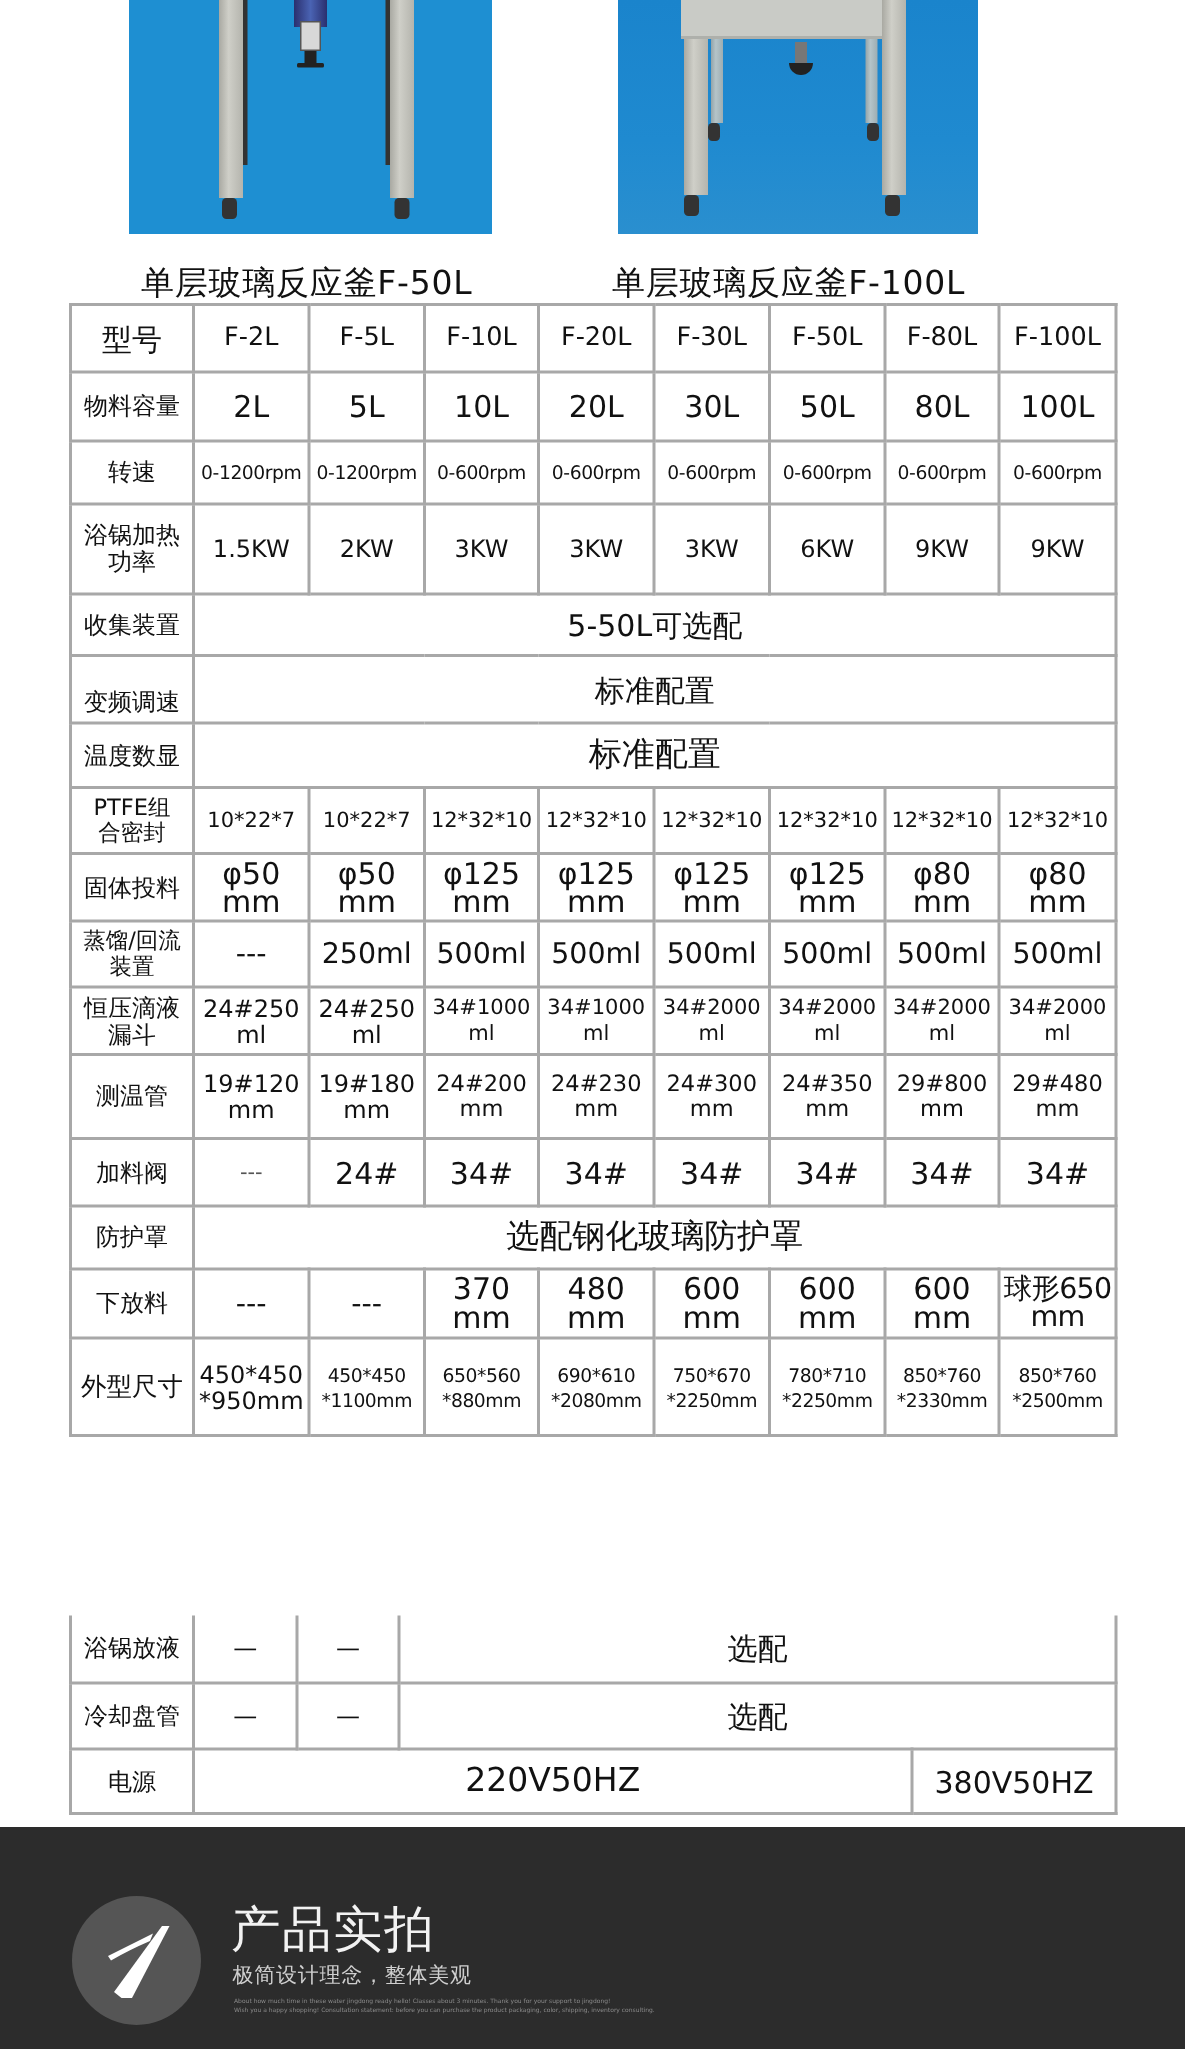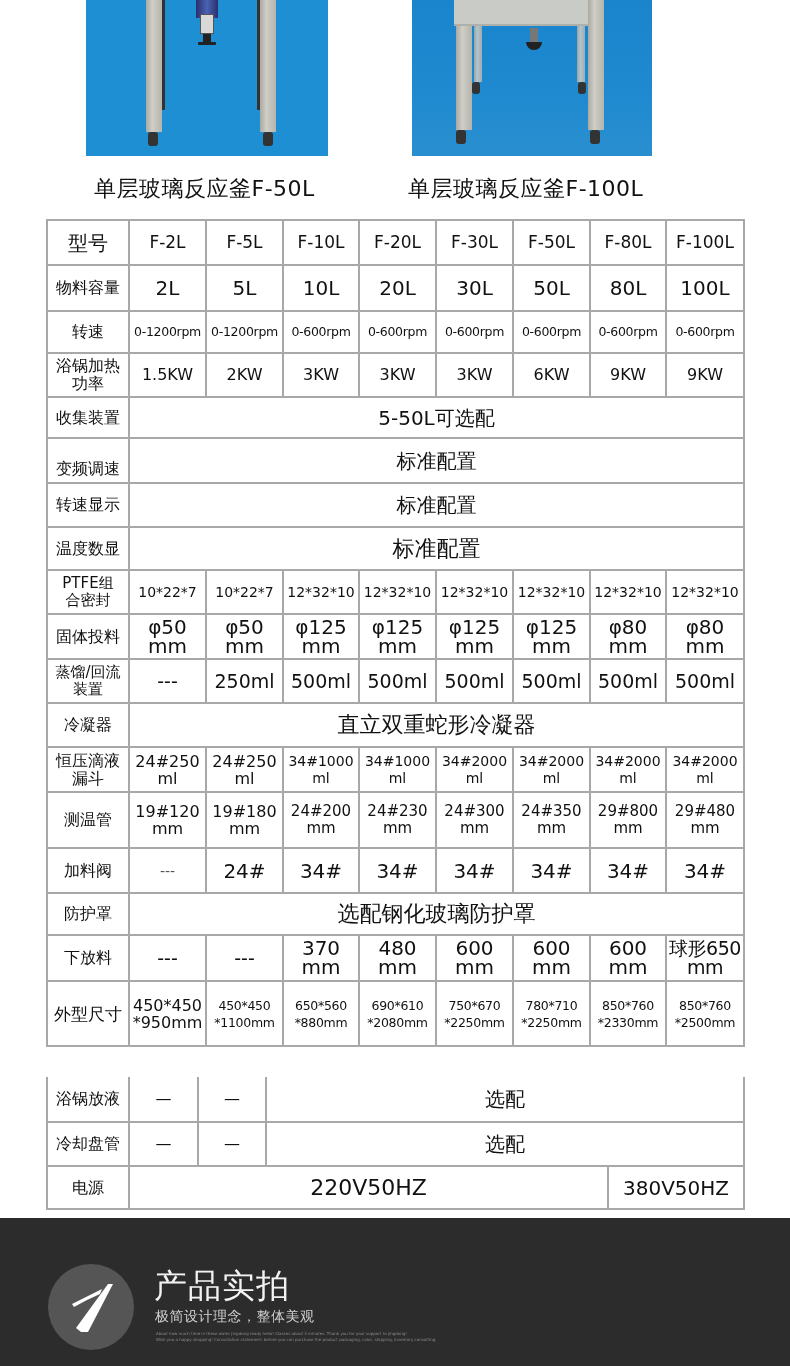--- a/index.html
+++ b/index.html
@@ -11,21 +11,21 @@
   .photo.p2 { left: 412px; width: 240px; background: linear-gradient(180deg,#1a84cc 0%,#1f8ad0 60%,#2a8fcf 100%); }
 
   .leg { position: absolute; background: linear-gradient(90deg,#a9a9a2,#cfcfc8 40%,#b4b4ad); }
   .wheel { position: absolute; width: 10px; height: 14px; background: #333; border-radius: 3px; }
   .shaft { position: absolute; background: linear-gradient(90deg,#2a2f6e,#4a63b3,#2a2f6e); }
 
   .caption { position: absolute; top: 174px; font-size: 22px; letter-spacing: 0.5px; color: #111; white-space: nowrap; }
   .caption.c1 { left: 94px; }
   .caption.c2 { left: 408px; }
 
-  .spec { position: absolute; left: 46px; top: 219px; width: 697px; border-collapse: collapse; table-layout: fixed; }
+  .spec { position: absolute; left: 46px; top: 202px; width: 697px; border-collapse: collapse; table-layout: fixed; }
   .spec td { border: 2px solid #a8a8a8; text-align: center; vertical-align: middle; padding: 0; line-height: 1.0; overflow: hidden; white-space: nowrap; }
   .spec td.lbl { font-size: 16px; line-height: 18px; white-space: normal; }
   .fs19 { font-size: 19px; }
   .fs20 { font-size: 20px; }
   .fs13 { font-size: 12.5px; letter-spacing: -0.3px; }
   .fs14 { font-size: 14px; }
   .fs15 { font-size: 15px; }
   .fs16 { font-size: 16px; }
   .fs17 { font-size: 17px; }
   .fs22 { font-size: 22px; }
@@ -111,43 +111,39 @@
       <td class="lbl">转速</td>
       <td class="fs13">0-1200rpm</td>
       <td class="fs13">0-1200rpm</td>
       <td class="fs13">0-600rpm</td>
       <td class="fs13">0-600rpm</td>
       <td class="fs13">0-600rpm</td>
       <td class="fs13">0-600rpm</td>
       <td class="fs13">0-600rpm</td>
       <td class="fs13">0-600rpm</td>
     </tr>
-    <tr style="height:44px">
+    <tr style="height:60px">
       <td class="lbl" style="padding:0 8px;">浴锅加热功率</td>
       <td class="fs16">1.5KW</td>
       <td class="fs16">2KW</td>
       <td class="fs16">3KW</td>
       <td class="fs16">3KW</td>
       <td class="fs16">3KW</td>
       <td class="fs16">6KW</td>
       <td class="fs16">9KW</td>
       <td class="fs16">9KW</td>
     </tr>
     <tr style="height:41px">
       <td class="lbl">收集装置</td>
       <td colspan="8" class="fs20">5-50L可选配</td>
     </tr>
     <tr style="height:45px">
       <td class="lbl" style="vertical-align:bottom;padding-bottom:4px;">变频调速</td>
       <td colspan="8" class="fs20">标准配置</td>
     </tr>
-    <tr style="height:44px">
-      <td class="lbl">转速显示</td>
-      <td colspan="8" class="fs20">标准配置</td>
-    </tr>
     <tr style="height:43px">
       <td class="lbl">温度数显</td>
       <td colspan="8" class="fs22">标准配置</td>
     </tr>
     <tr style="height:44px">
       <td class="lbl" style="font-size:15px;line-height:17px;padding:0 12px;">PTFE组合密封</td>
       <td class="fs14">10*22*7</td>
       <td class="fs14">10*22*7</td>
       <td class="fs14">12*32*10</td>
       <td class="fs14">12*32*10</td>
@@ -194,24 +190,20 @@
     <tr style="height:44px">
       <td class="lbl" style="font-size:15px;line-height:17px;">蒸馏/回流装置</td>
       <td class="fs19">---</td>
       <td class="fs19">250ml</td>
       <td class="fs19">500ml</td>
       <td class="fs19">500ml</td>
       <td class="fs19">500ml</td>
       <td class="fs19">500ml</td>
       <td class="fs19">500ml</td>
       <td class="fs19">500ml</td>
-    </tr>
-    <tr style="height:44px">
-      <td class="lbl">冷凝器</td>
-      <td colspan="8" class="fs22">直立双重蛇形冷凝器</td>
     </tr>
     <tr style="height:45px">
       <td class="lbl" style="padding:0 8px;">恒压滴液漏斗</td>
       <td class="fs16 two">
           <div>24#250</div>
           <div>ml</div>
         </td>
       <td class="fs16 two">
           <div>24#250</div>
           <div>ml</div>

